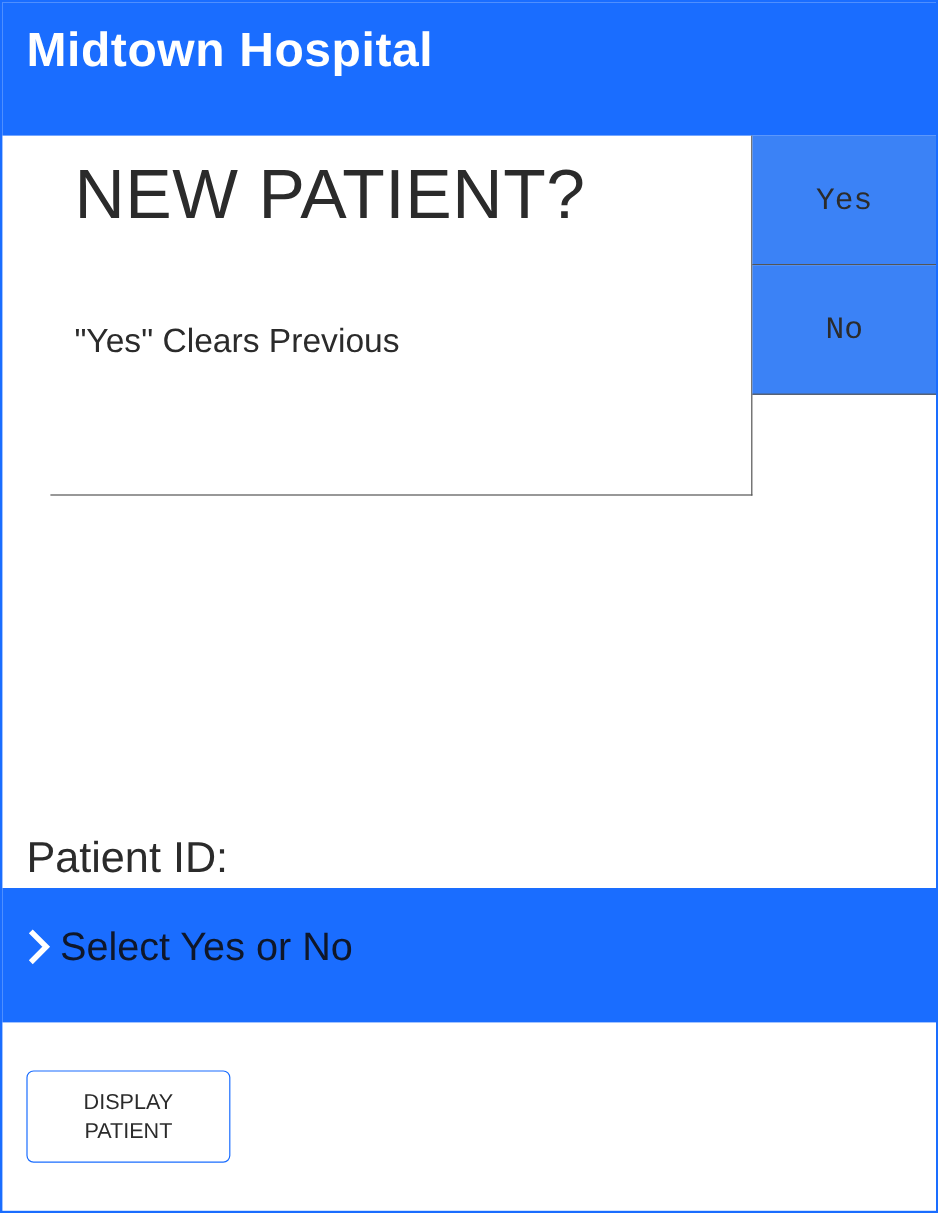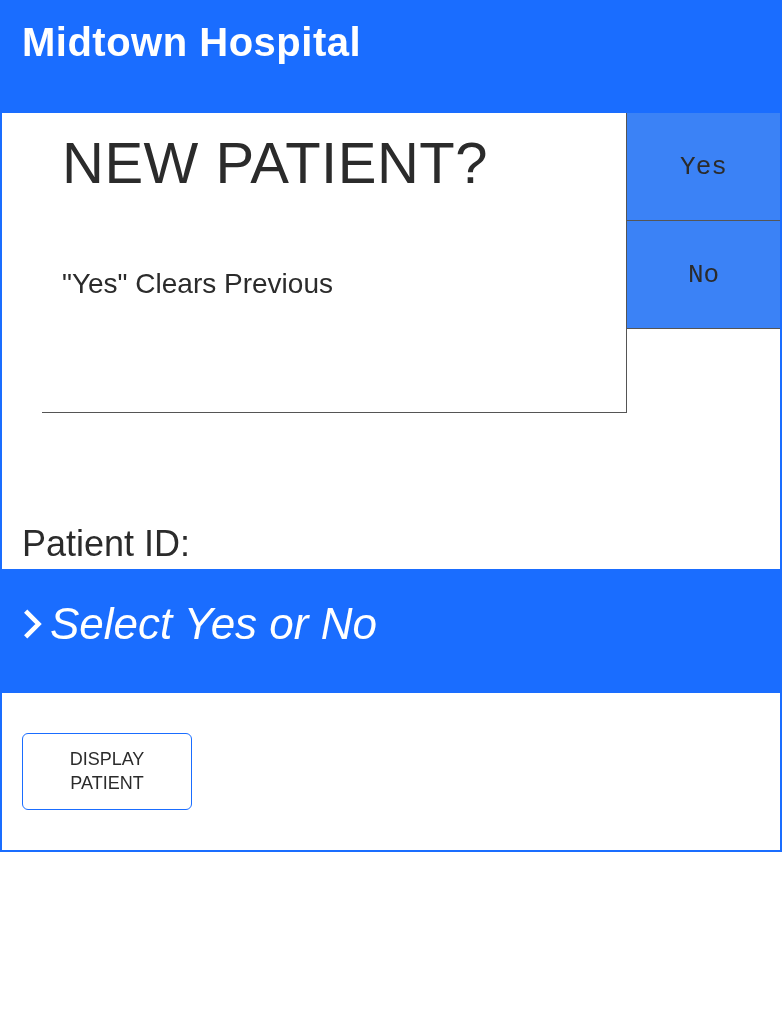--- a/index.html
+++ b/index.html
@@ -6,21 +6,21 @@
       box-sizing: border-box;
       margin: 0;
       padding: 0;
     }
     body {
       font-family: Arial, Helvetica, sans-serif;
       background: #fff;
     }
     .screen {
       width: 782px;
-      height: 852px;
+      height: 1011px;
       border: 2px solid #1a6dff;
       position: relative;
       background: #fff;
       display: flex;
       flex-direction: column;
     }
     .header {
       background: #1a6dff;
       color: #fff;
       padding: 18px 20px 48px 20px;
@@ -98,23 +98,22 @@
       height: 36px;
       display: inline-flex;
       align-items: center;
       justify-content: center;
     }
     .prompt-icon svg {
       width: 22px;
       height: 36px;
     }
     .prompt-text {
-      font-size: 44px;
-      font-style: italic;
-      color: #ffffff;
+      font-size: 33px;
+      color: #0f172a;
     }
     .bottom-area {
       padding: 40px 34px 40px 20px;
     }
     .contrast-btn {
       border: 1.5px solid #1a6dff;
       border-radius: 6px;
       background: #fff;
       color: #2b2b2b;
       font-size: 18px;

